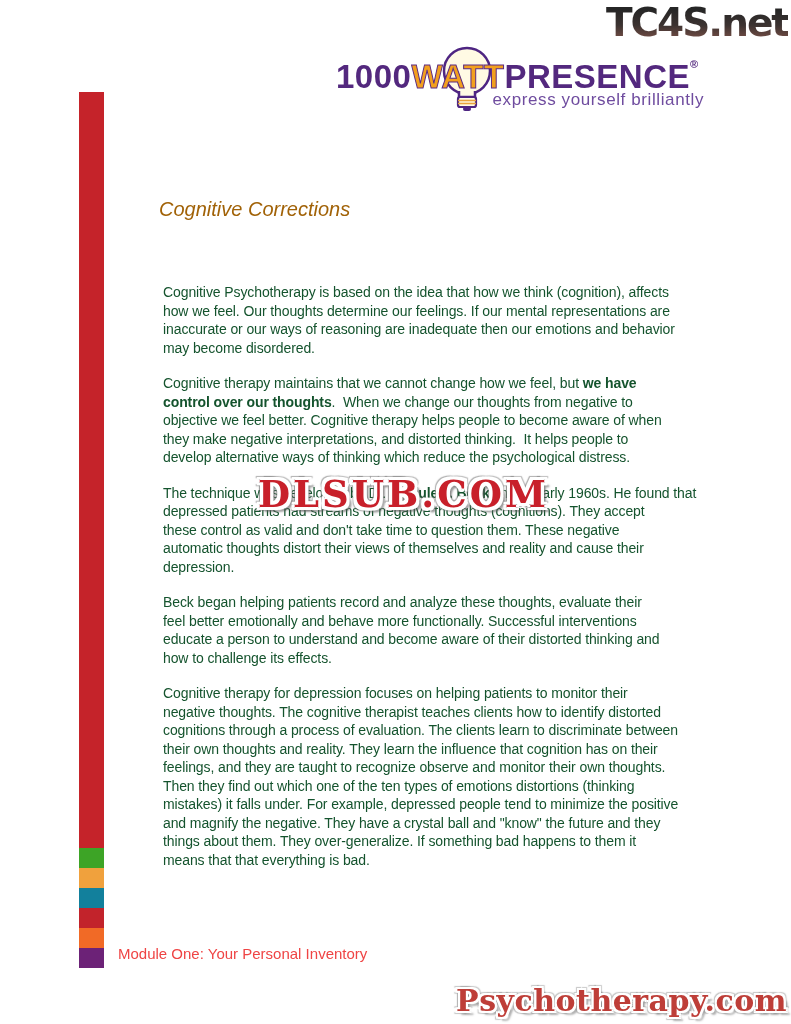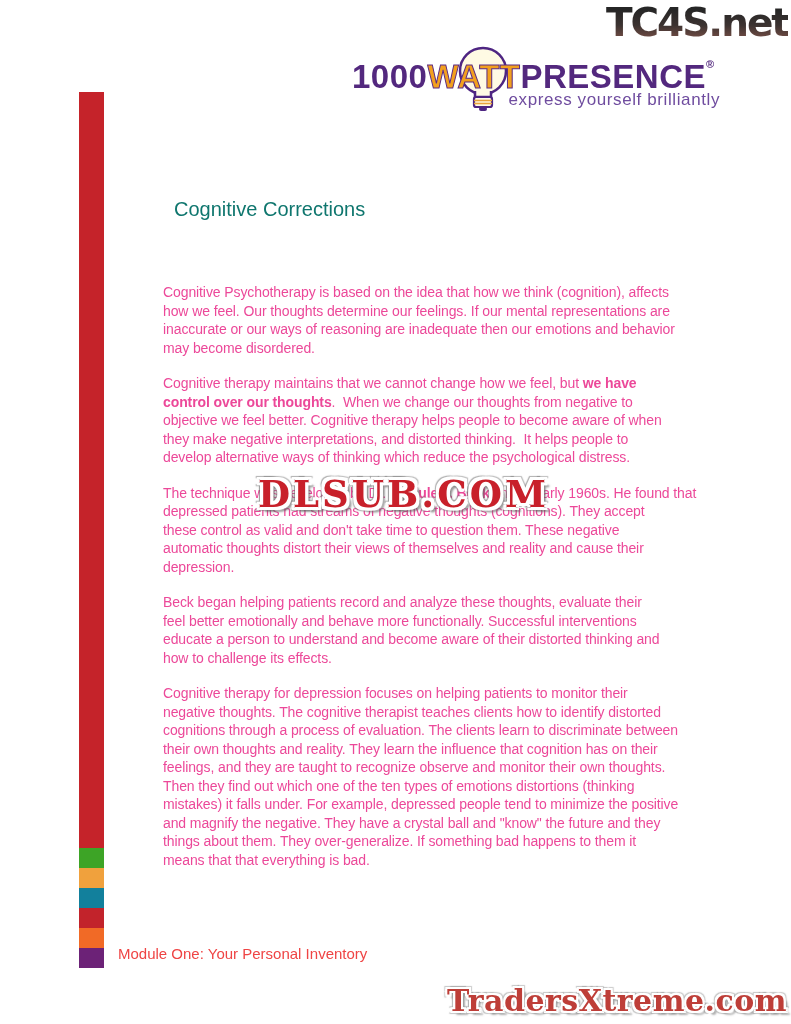--- a/index.html
+++ b/index.html
@@ -12,49 +12,49 @@
   .tc4s{
     position:absolute;top:0px;right:3px;
     font-family:"DejaVu Sans", sans-serif;font-weight:bold;
     font-size:39px;letter-spacing:-2px;line-height:46px;
     background:linear-gradient(180deg,#262626 20%,#3c3331 55%,#87564c 95%);
     -webkit-background-clip:text;background-clip:text;
     color:transparent;
   }
 
   
-  .brand{position:absolute;top:44px;left:336px;width:374px;height:74px;margin-left:16px;}
+  .brand{position:absolute;top:44px;left:336px;width:374px;height:74px;}
   .brand-text{
     position:relative;z-index:2;font-size:33px;font-weight:600;
     letter-spacing:0.5px;line-height:40px;white-space:nowrap;
   }
   .brand-1000,.brand-presence{color:#53287E;}
   .brand-watt{color:#F2A01E;-webkit-text-stroke:1px #5B2A83;}
   .brand-reg{font-size:11px;color:#53287E;vertical-align:20px;letter-spacing:0;}
   .bulb{position:absolute;left:98px;top:0px;z-index:1;}
   .tagline{
     position:absolute;top:46px;right:6px;z-index:3;
     font-size:17px;letter-spacing:0.6px;color:#6F4C9F;
   }
 
   
   .side-bar{position:absolute;left:79px;top:92px;width:25px;height:756px;}
   .color-squares{position:absolute;left:79px;top:848px;width:25px;}
   .square{width:25px;height:20px;}
 
   
   .doc-title{
-    position:absolute;left:174px;top:196px;
-    font-size:20px;line-height:26px;color:#0f766e;
+    position:absolute;left:159px;top:196px;
+    font-size:20px;line-height:26px;color:#a16207;font-style:italic;
   }
   .doc-body{position:absolute;left:163px;top:283px;width:580px;}
   .para{margin:0 0 17px 0;}
   .line{
     white-space:pre;font-size:14px;line-height:18.5px;
-    letter-spacing:-0.1px;color:#ec4899;
+    letter-spacing:-0.1px;color:#14532d;
   }
   .b{font-weight:bold;margin-top:16px;}
 
   
   .watermark{
     position:absolute;left:258px;top:472px;z-index:6;
     font-family:"DejaVu Serif", serif;font-weight:bold;
     font-size:37px;letter-spacing:3px;line-height:44px;
     color:#C8202A;
     text-shadow:
@@ -152,13 +152,13 @@
       <div class="line"><span>mistakes) it falls under. For example, depressed people tend to minimize the positive</span></div>
       <div class="line"><span>and magnify the negative. They have a crystal ball and "know" the future and they</span></div>
       <div class="line"><span>things about them. They over-generalize. If something bad happens to them it</span></div>
       <div class="line"><span>means that that everything is bad.</span></div>
     </div>
   </div>
 
 <div class="watermark">DLSUB.COM</div>
 
 <div class="footer-note">Module One: Your Personal Inventory</div>
-<div class="tx-logo">TradersXtreme.com</div>
+<div class="tx-logo">Psychotherapy.com</div>
 
 </body></html>

